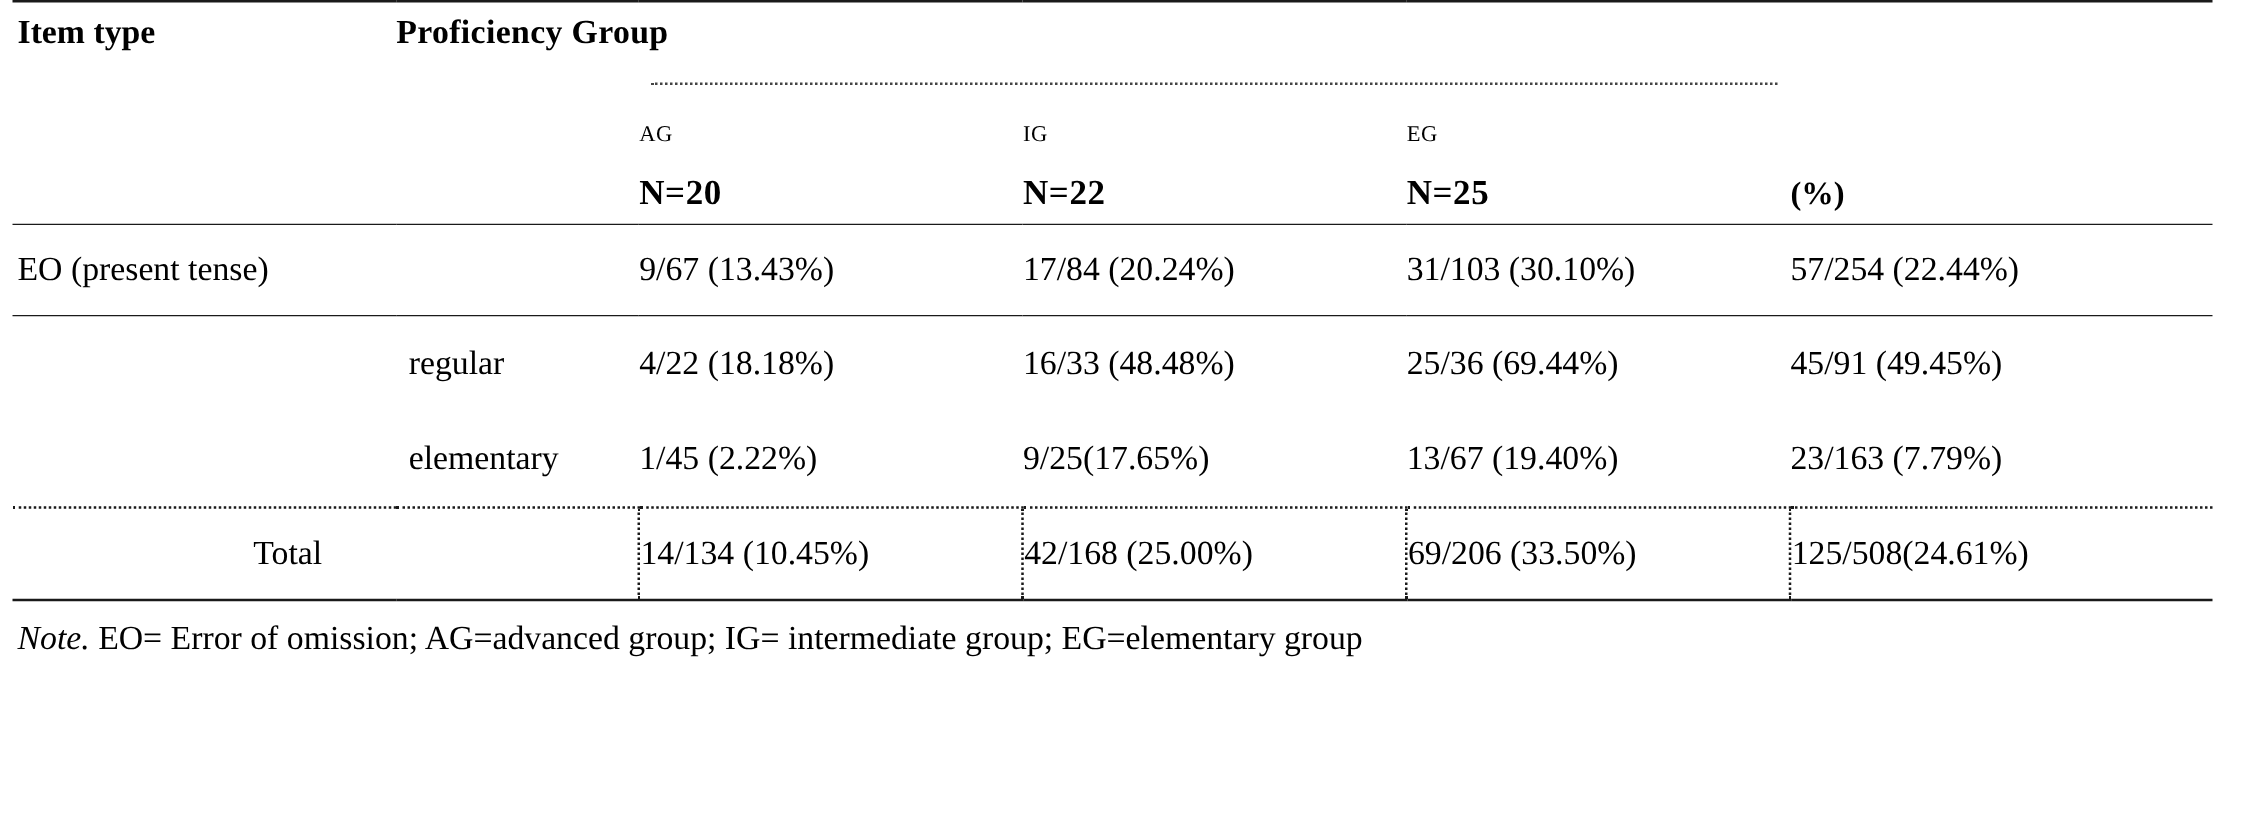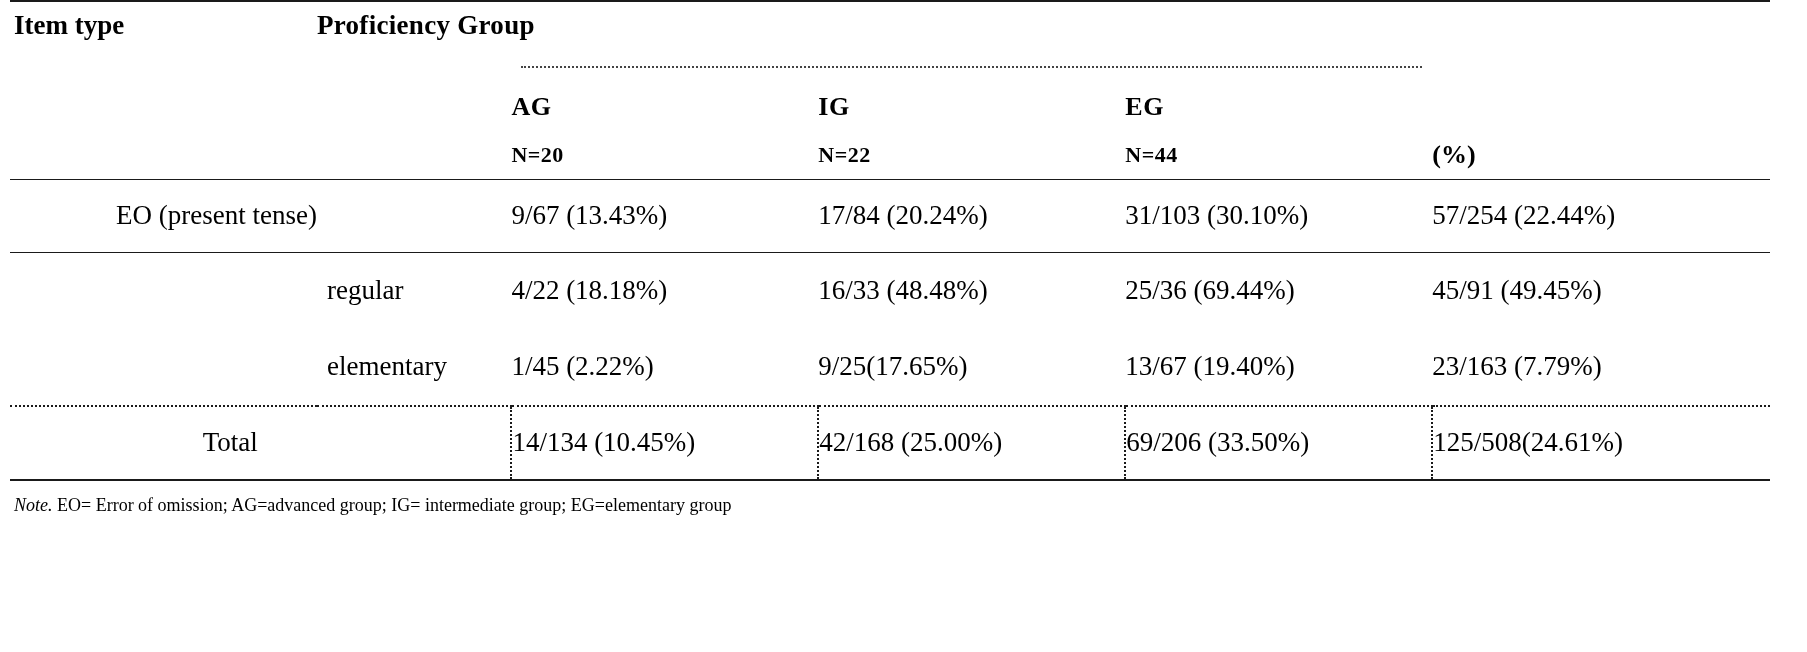--- a/index.html
+++ b/index.html
@@ -67,39 +67,39 @@
   }
   .spanrule-cell {
     height: 34px;
   }
   .spanrule {
     border-bottom: 2px dotted #444;
     height: 1px;
     margin: 0 10px;
   }
   .grp-head {
-    font-weight: bold;
-    font-size: 26px;
+    font-weight: normal;
+    font-size: 18px;
     letter-spacing: 0.5px;
   }
   .grp-n {
     font-weight: bold;
-    font-size: 22px;
+    font-size: 28px;
     letter-spacing: 0.5px;
   }
   .pct-head {
     font-weight: bold;
     font-size: 26px;
   }
   .row-h { height: 48px; }
   .row-data td { font-size: 27px; height: 72px; }
   .row-data-tall td { font-size: 27px; height: 76px; }
 
   .lbl-left {
-    text-align: right;
+    text-align: left;
     padding-left: 4px;
     font-size: 27px;
     margin-left: 33px;
   }
   .lbl-indent {
     text-align: left;
     padding-left: 30px;
     font-size: 27px;
   }
   .lbl-sub {
@@ -108,21 +108,21 @@
     font-size: 27px;
   }
   .lbl-total {
     text-align: center;
     font-size: 27px;
     padding-right: 60px;
   }
   .vline-l { border-left: 2px dotted #1a1a1a; }
   .note {
     margin: 14px 0 0 14px;
-    font-size: 18px;
+    font-size: 27px;
   }
   .note .it { font-style: italic; }
 </style>
 </head>
 <body>
 
 <div class="sheet">
   <table class="apa">
     <colgroup>
       <col class="c-item">
@@ -152,21 +152,21 @@
         <td class="grp-head">AG</td>
         <td class="grp-head">IG</td>
         <td class="grp-head">EG</td>
         <td></td>
       </tr>
       <tr class="rule-thin-bottom row-h">
         <td></td>
         <td></td>
         <td class="grp-n">N=20</td>
         <td class="grp-n">N=22</td>
-        <td class="grp-n">N=44</td>
+        <td class="grp-n">N=25</td>
         <td class="pct-head">(%)</td>
       </tr>
 
       <tr class="row-data rule-thin-bottom">
         <td class="lbl-left">EO (present tense)</td>
         <td></td>
         <td>9/67 (13.43%)</td>
         <td>17/84 (20.24%)</td>
         <td>31/103 (30.10%)</td>
         <td>57/254 (22.44%)</td>

